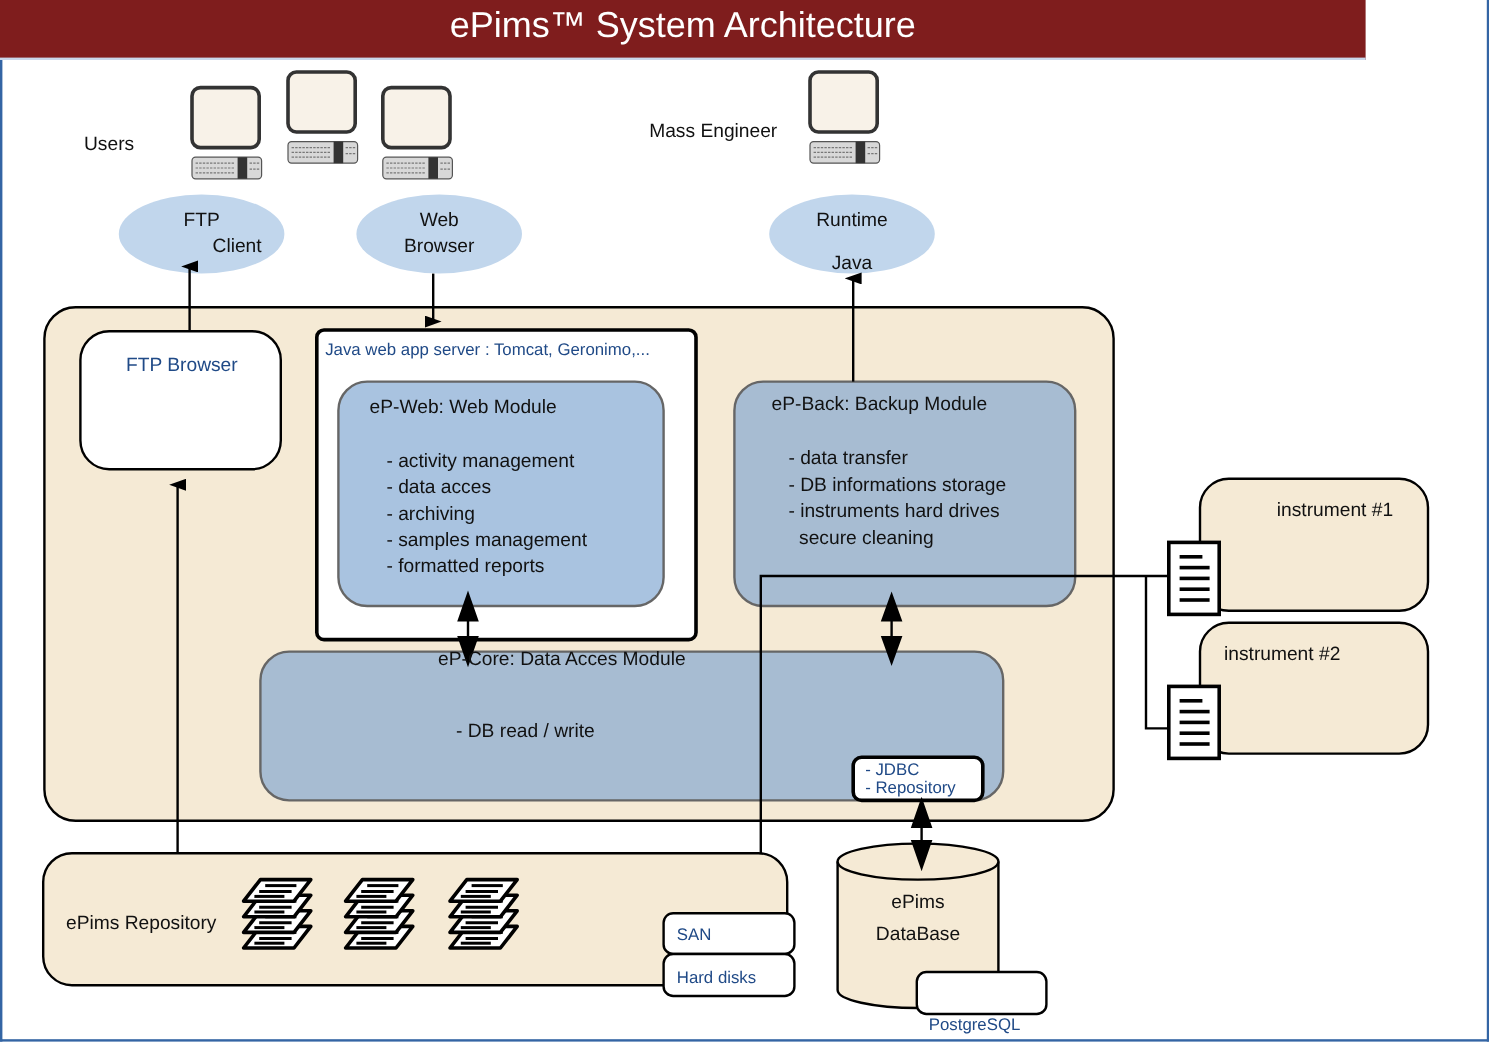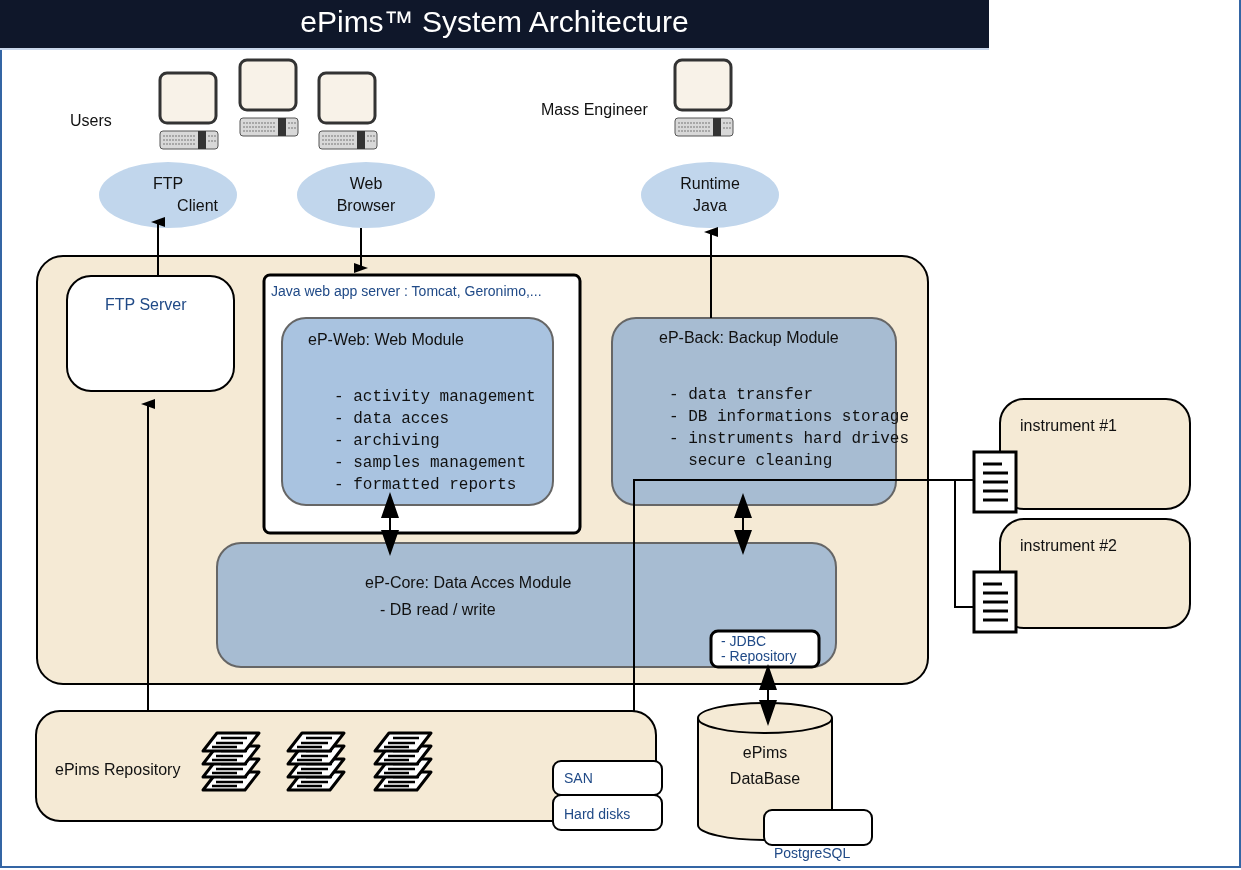--- a/index.html
+++ b/index.html
@@ -1,28 +1,28 @@
 <!DOCTYPE html>
 <html><head>
 <meta charset="utf-8">
 <style>
   html, body { margin: 0; padding: 0; background: #ffffff; }
   body { width: 1241px; height: 870px; position: relative; overflow: hidden;
          font-family: "Liberation Sans", sans-serif; }
   .frame { position: absolute; left: 0; top: 0; width: 1237px; height: 866px;
            border: 2px solid #3465a4; border-top: none; }
-  .titlebar { position: absolute; left: 0; top: 0; width: 989px; height: 48px;
-              background: #0f172a; color: #ffffff; font-size: 30px;
+  .titlebar { position: absolute; left: 0; top: 0; width: 1138px; height: 48px;
+              background: #7f1d1d; color: #ffffff; font-size: 30px;
               text-align: center; line-height: 44px; border-bottom: 2px solid #c9d7ea; }
   svg.canvas { position: absolute; left: 0; top: 0; }
   .lbl { position: absolute; font-size: 16px; color: #111; white-space: nowrap; }
   .blue { color: #204a87; }
   .small { font-size: 14px; }
   .center { text-align: center; }
-  ul.items { list-style: none; margin: 12px; padding: 0; font-family: Liberation Mono, monospace; }
+  ul.items { list-style: none; margin: 0; padding: 0; }
   ul.items li { font-size: 16px; line-height: 22px; color: #111; white-space: nowrap; }
 </style>
 </head>
 <body>
 
 <div class="frame"></div>
 <div class="titlebar">ePims™ System Architecture</div>
 
 <svg class="canvas" width="1241" height="870">
   <defs>
@@ -129,51 +129,51 @@
 <div class="lbl center" style="left:118px;top:175px;width:100px;">
   <div>FTP</div>
   <div style="margin-top:4px;text-align:right;">Client</div>
 </div>
 <div class="lbl center" style="left:316px;top:175px;width:100px;">
   <div>Web</div>
   <div style="margin-top:4px;">Browser</div>
 </div>
 <div class="lbl center" style="left:660px;top:175px;width:100px;">
   <div>Runtime</div>
-  <div style="margin-top:4px;">Java</div>
+  <div style="margin-top:18px;">Java</div>
 </div>
 
-<div class="lbl blue" style="left:105px;top:296px;">FTP Server</div>
+<div class="lbl blue" style="left:105px;top:296px;">FTP Browser</div>
 <div class="lbl blue small" style="left:271px;top:283px;">Java web app server : Tomcat, Geronimo,...</div>
 
 <div class="lbl" style="left:308px;top:331px;">eP-Web: Web Module</div>
 <ul class="items lbl" style="left:322px;top:374px;">
   <li>- activity management</li>
   <li>- data acces</li>
   <li>- archiving</li>
   <li>- samples management</li>
   <li>- formatted reports</li>
 </ul>
 
-<div class="lbl" style="left:643px;top:329px;margin-left:16px;">eP-Back: Backup Module</div>
+<div class="lbl" style="left:643px;top:329px;">eP-Back: Backup Module</div>
 <ul class="items lbl" style="left:657px;top:372px;">
   <li>- data transfer</li>
   <li>- DB informations storage</li>
   <li>- instruments hard drives</li>
   <li style="white-space:pre;">  secure cleaning</li>
 </ul>
 
-<div class="lbl" style="left:365px;top:574px;">eP-Core: Data Acces Module</div>
+<div class="lbl" style="left:365px;top:541px;">eP-Core: Data Acces Module</div>
 <div class="lbl" style="left:380px;top:601px;">- DB read / write</div>
 <div class="lbl blue small" style="left:721px;top:634px;line-height:15px;">
   <div>- JDBC</div>
   <div>- Repository</div>
 </div>
 
-<div class="lbl" style="left:1020px;top:417px;">instrument #1</div>
+<div class="lbl" style="left:1064px;top:417px;">instrument #1</div>
 <div class="lbl" style="left:1020px;top:537px;">instrument #2</div>
 
 <div class="lbl" style="left:55px;top:721px;margin-top:40px;">ePims Repository</div>
 <div class="lbl blue small" style="left:564px;top:770px;">SAN</div>
 <div class="lbl blue small" style="left:564px;top:806px;">Hard disks</div>
 
 <div class="lbl center" style="left:715px;top:744px;width:100px;">
   <div>ePims</div>
   <div style="margin-top:8px;">DataBase</div>
 </div>

